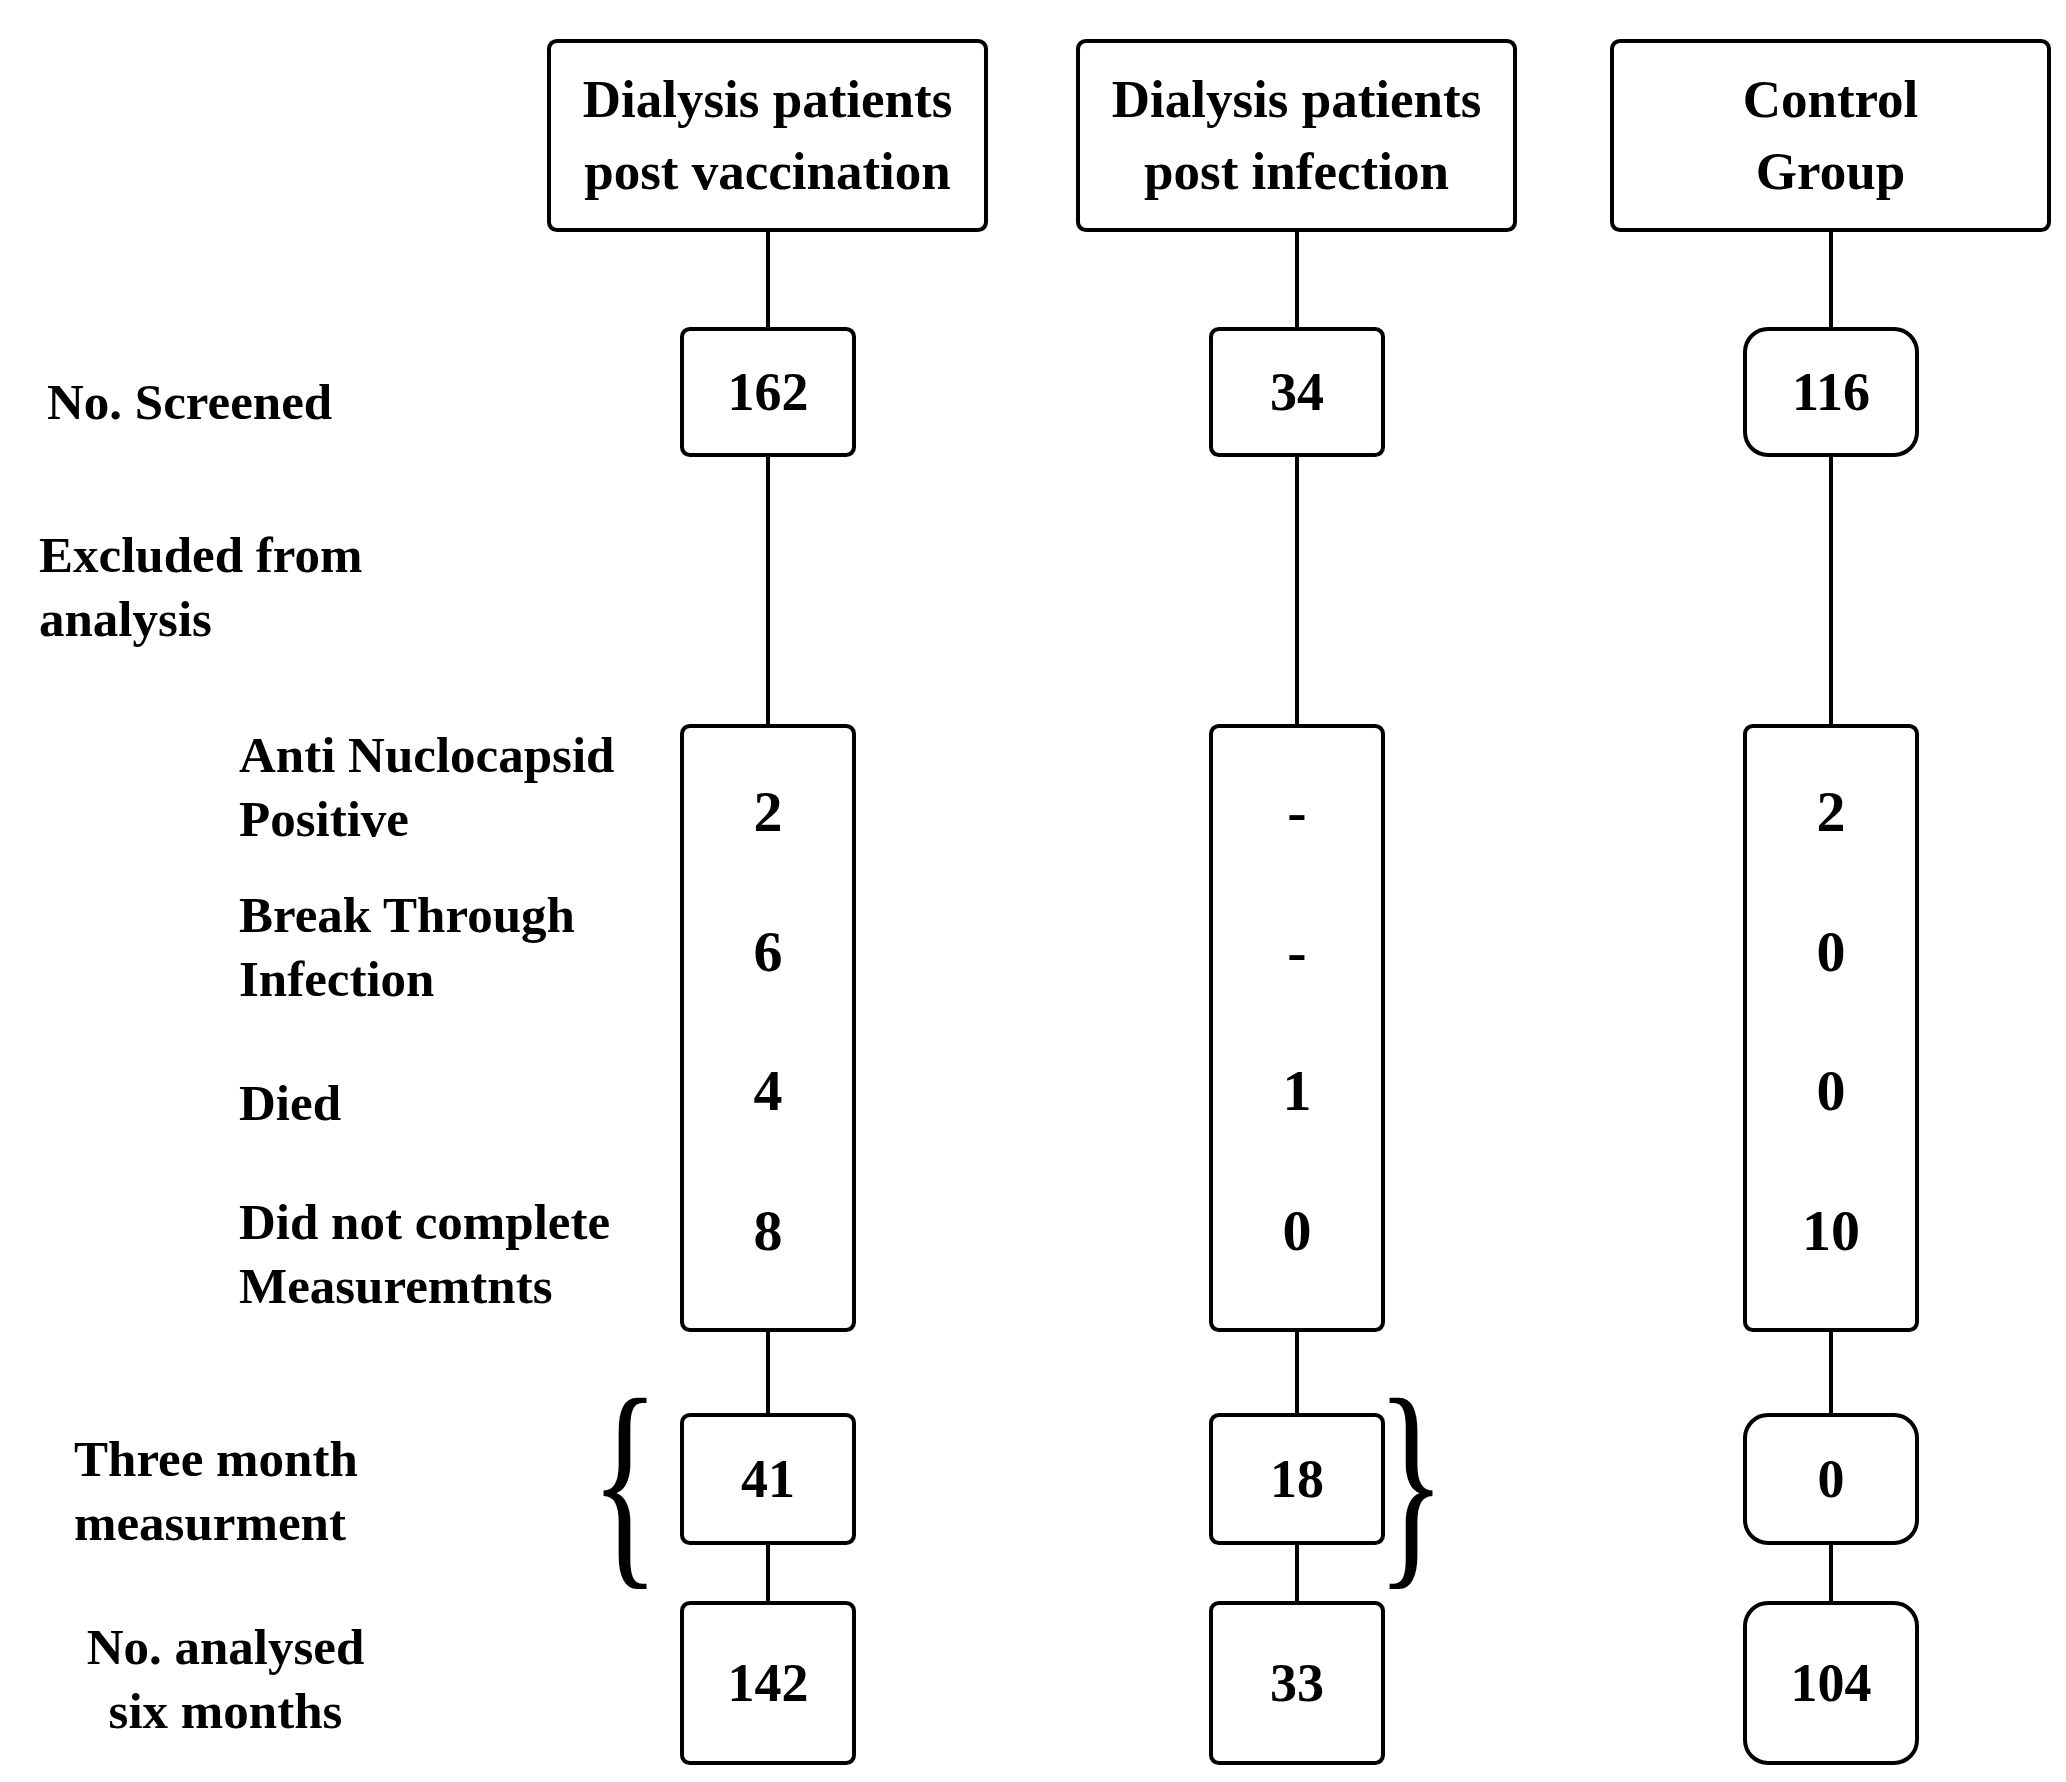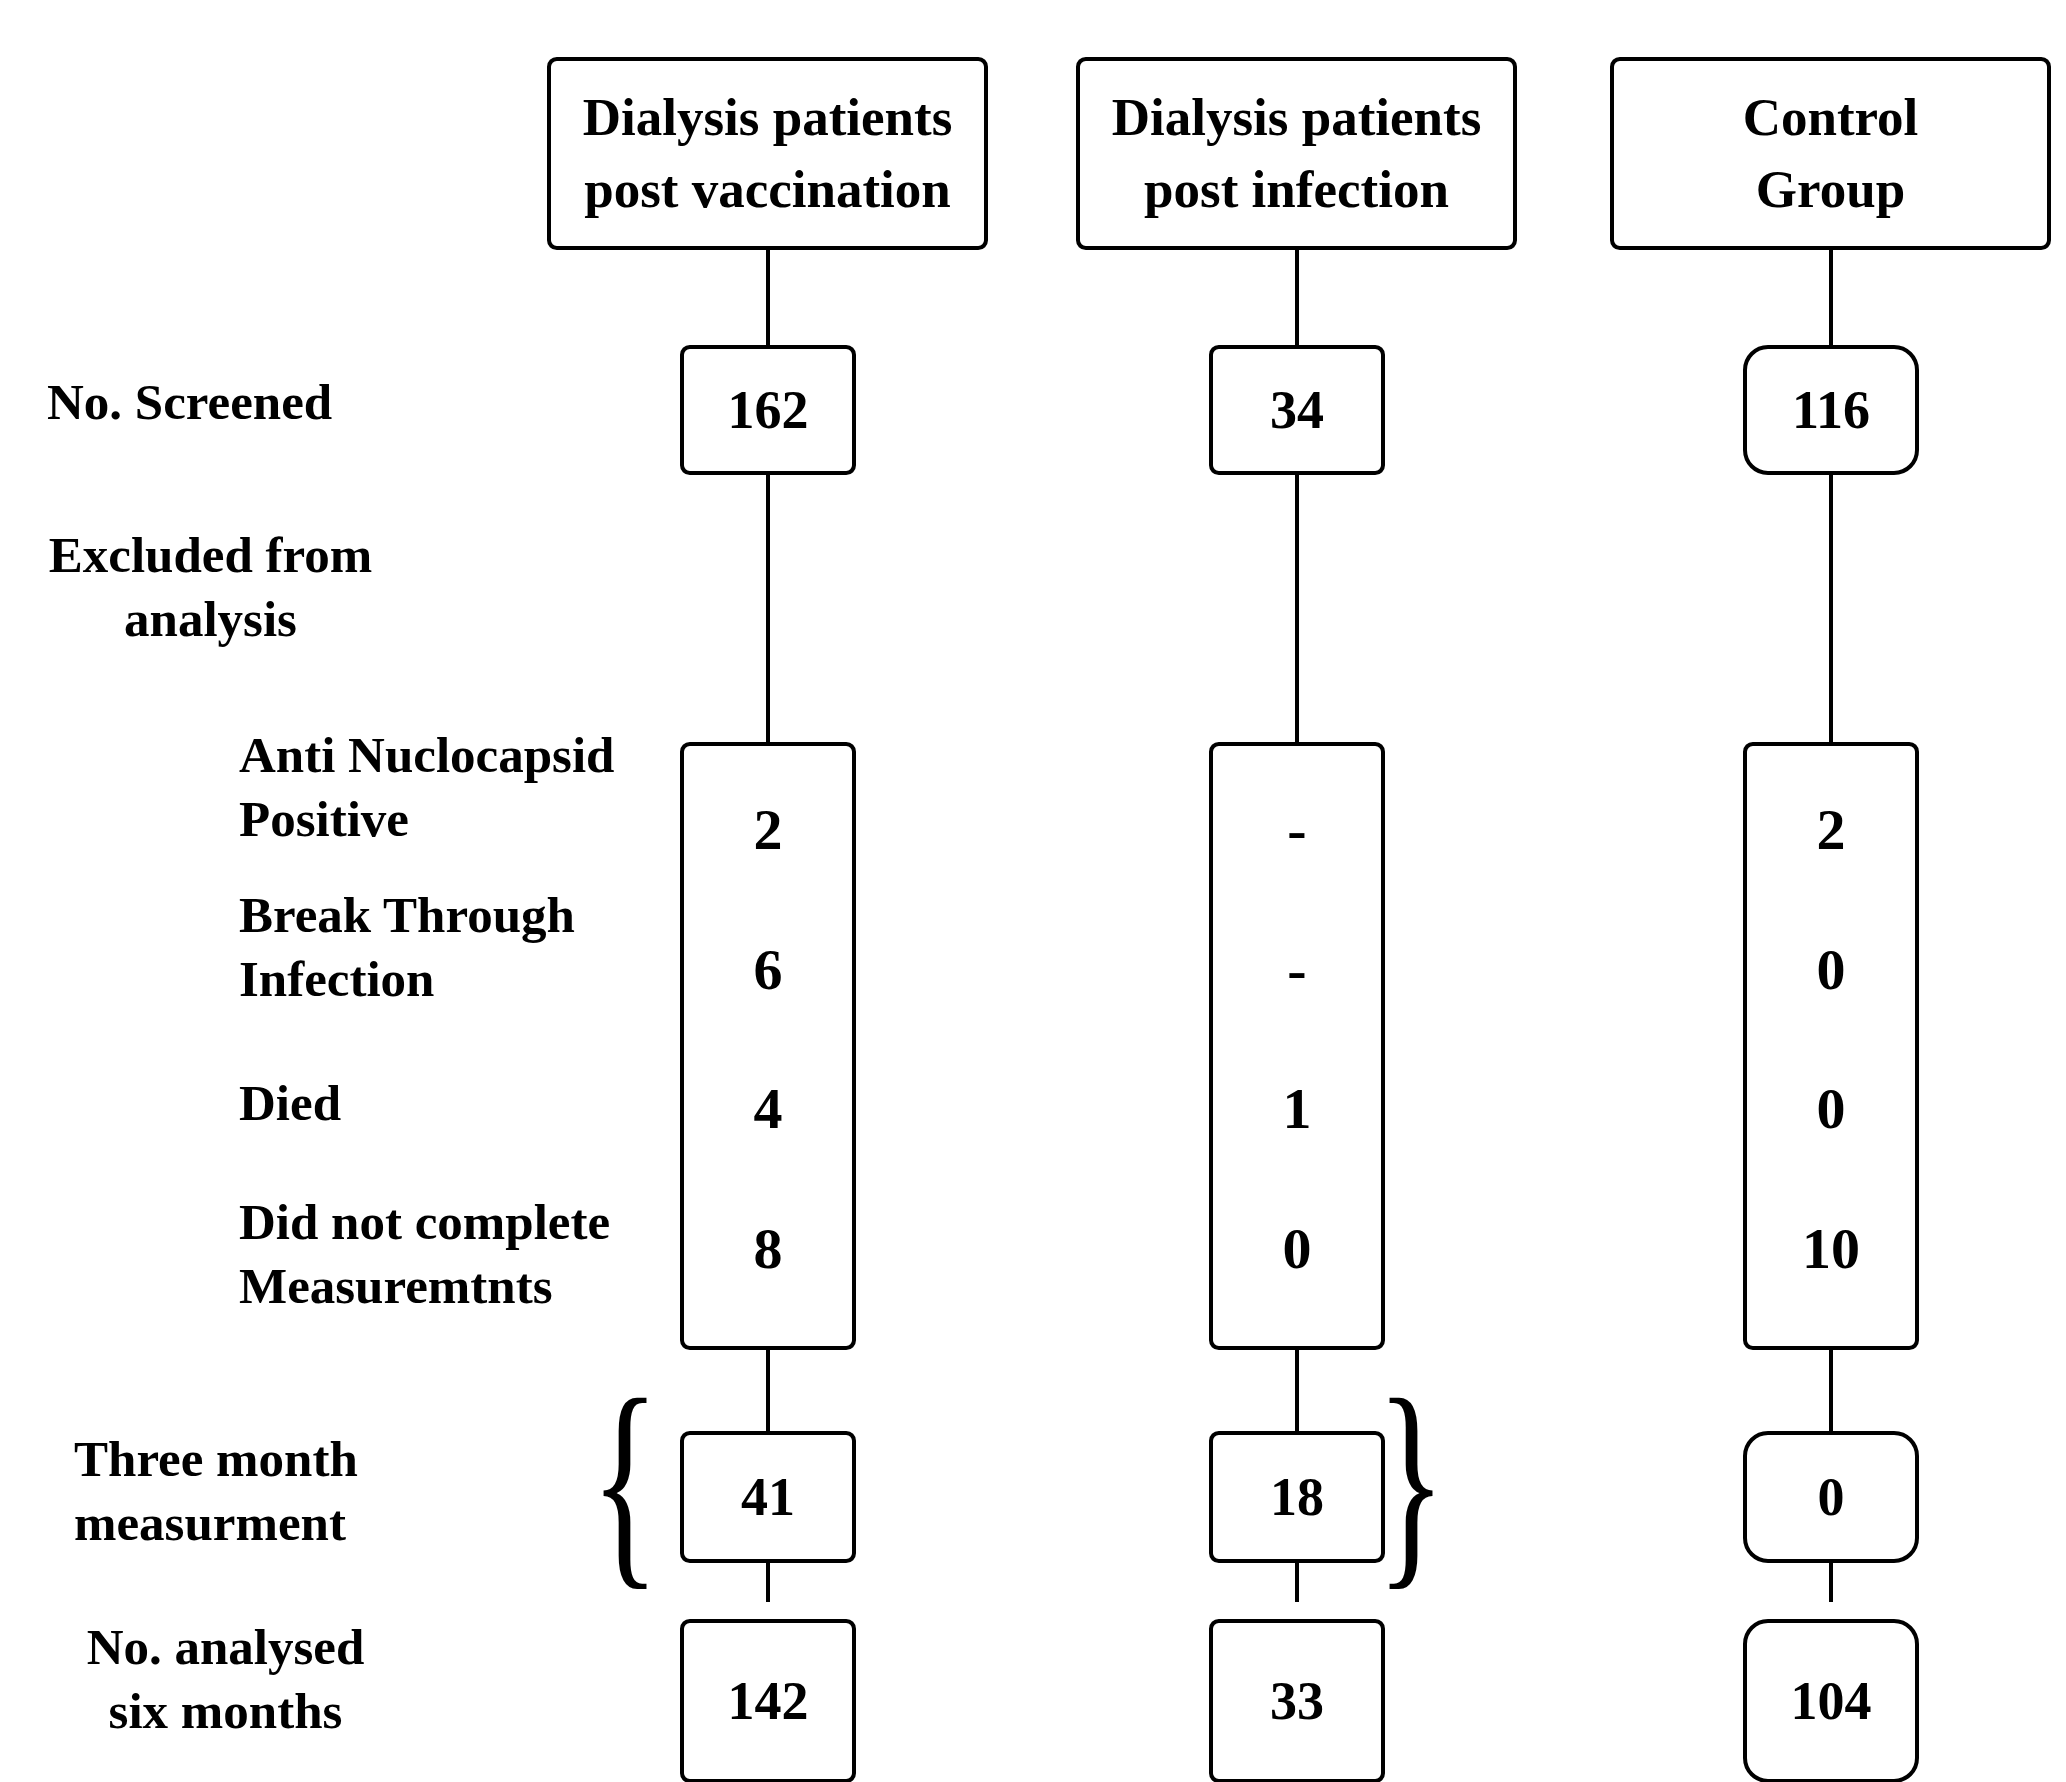--- a/index.html
+++ b/index.html
@@ -33,21 +33,20 @@
   .box {
     position: absolute;
     background: #ffffff;
     border: 4.2px solid #000000;
     border-radius: 9.8px;
     box-sizing: border-box;
     display: flex;
     align-items: center;
     justify-content: center;
     text-align: center;
-    margin-top: 18px;
   }
   .header-box {
     top: 39px;
     width: 441px;
     height: 193px;
     font-size: 53px;
     line-height: 1.35;
     white-space: pre-line;
   }
   .header-box.c1 { left: 547px; }
@@ -83,21 +82,21 @@
   }
 
   
   .label {
     position: absolute;
     font-size: 51px;
     line-height: 1.25;
     white-space: pre-line;
   }
   .lbl-screened { left: 47px;  top: 371px; }
-  .lbl-excluded { left: 28px;  top: 524px; width: 365px; text-align: center; }
+  .lbl-excluded { left: 39px;  top: 524px; width: 365px; }
   .sub { left: 239px; width: 457px; }
   .lbl-reason0 { top: 724px; }
   .lbl-reason1 { top: 884px; }
   .lbl-reason2 { top: 1072px; }
   .lbl-reason3 { top: 1191px; }
   .lbl-three    { left: 74px; top: 1428px; }
   .lbl-analysed { left: 62px;  top: 1616px; width: 327px; text-align: center; }
 
   
   .brace {

